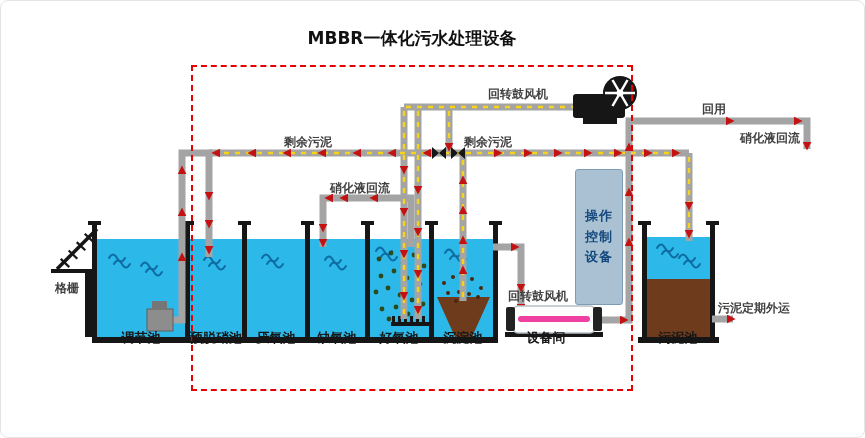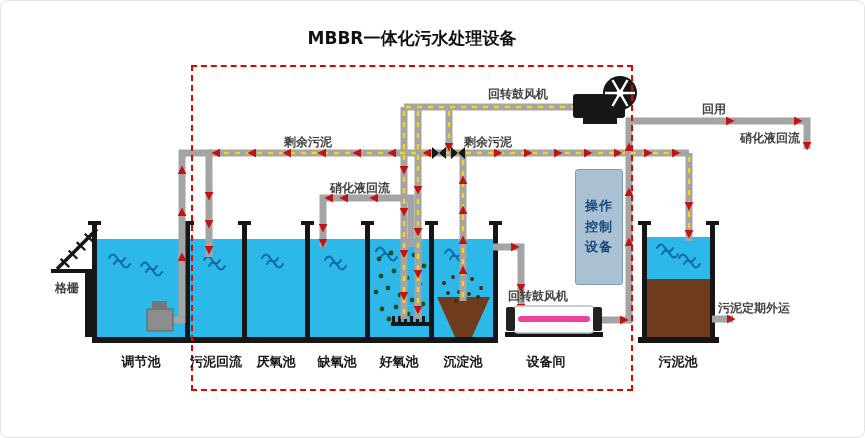--- a/index.html
+++ b/index.html
@@ -24,23 +24,23 @@
   .scr{stroke:var(--structure);stroke-width:2.2}
   .chute{stroke:var(--structure);stroke-width:3.5}
   .arrow-fill{fill:var(--arrow)}
   .spoke{stroke:#ffffff;stroke-width:2.5}
   #frame{position:absolute;left:190px;top:64px;width:442px;height:326px;
          border:2px dashed var(--frame);pointer-events:none}
   .lbl{position:absolute;font:600 12px "DejaVu Sans",sans-serif;color:#404040;white-space:nowrap}
   .multiline{white-space:pre-line;line-height:1.35}
   #page-title{position:absolute;left:411px;top:26px;transform:translateX(-50%);
          font:700 17px "DejaVu Sans",sans-serif;color:#111;white-space:nowrap}
-  .tank-label{position:absolute;top:352px;transform:translateX(-50%);
+  .tank-label{position:absolute;top:328px;transform:translateX(-50%);
          font:600 13px "DejaVu Sans",sans-serif;color:#161616;white-space:nowrap}
-  #control-box{position:absolute;left:574px;top:168px;width:48px;height:116px;
+  #control-box{position:absolute;left:574px;top:168px;width:48px;height:136px;
          background:var(--control-fill);border:1px solid #7e9cb4;border-radius:3px;
          display:flex;align-items:center;justify-content:center;text-align:center;
          font:700 13px "DejaVu Sans",sans-serif;color:var(--control-text);
          white-space:pre-line;line-height:1.6;letter-spacing:1px}
 </style>
 </head>
 <body>
 
 <div id="stage">
 
@@ -272,21 +272,21 @@
   <div class="lbl" style="left:283px;top:133px">剩余污泥</div>
   <div class="lbl" style="left:329px;top:179px">硝化液回流</div>
   <div class="lbl" style="left:463px;top:133px">剩余污泥</div>
   <div class="lbl" style="left:487px;top:85px">回转鼓风机</div>
   <div class="lbl" style="left:701px;top:100px">回用</div>
   <div class="lbl" style="left:739px;top:129px">硝化液回流</div>
   <div class="lbl" style="left:507px;top:287px">回转鼓风机</div>
   <div class="lbl" style="left:717px;top:299px">污泥定期外运</div>
 
   <div class="tank-label" style="left:140px">调节池</div>
-  <div class="tank-label" style="left:215px">污泥回流</div>
+  <div class="tank-label" style="left:215px">预脱硝池</div>
   <div class="tank-label" style="left:275px">厌氧池</div>
   <div class="tank-label" style="left:336px">缺氧池</div>
   <div class="tank-label" style="left:398px">好氧池</div>
   <div class="tank-label" style="left:462px">沉淀池</div>
   <div class="tank-label" style="left:545px">设备间</div>
   <div class="tank-label" style="left:677px">污泥池</div>
 
 </div>
 
 </body></html>

